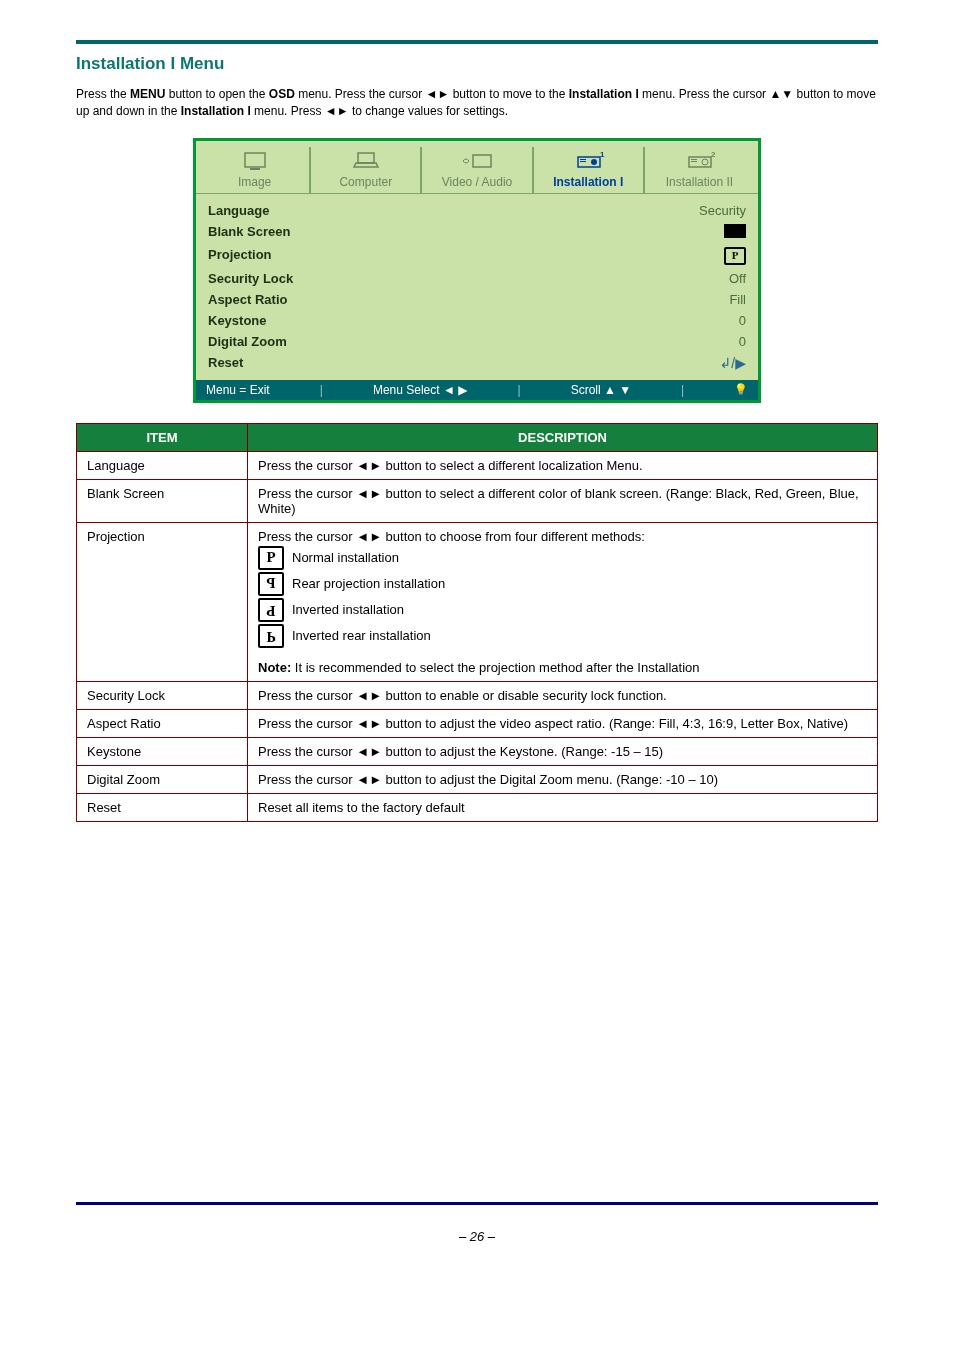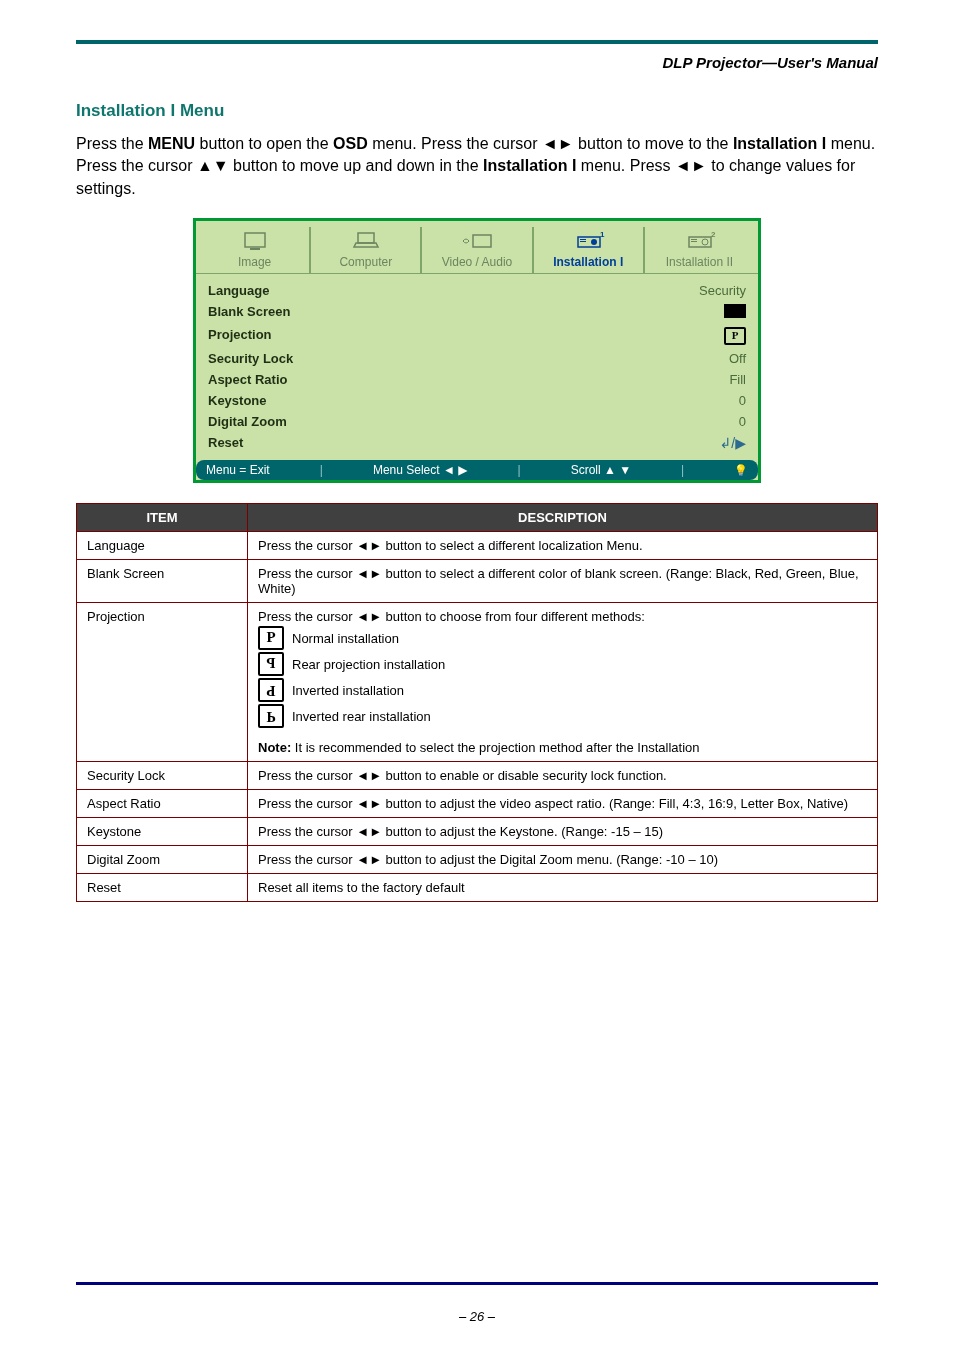--- a/index.html
+++ b/index.html
@@ -25,21 +25,21 @@
     font-size: 15px;
     margin-bottom: 30px;
   }
   .section-title {
     font-weight: bold;
     font-size: 17px;
     color: #0f766e;
     margin-bottom: 12px;
   }
   .section-desc {
-    font-size: 16px;
+    font-size: 12px;
     color: #000;
     line-height: 1.4;
     margin-bottom: 18px;
   }
   .arrows { font-family: Arial; }
 
   
   .osd-wrap {
     width: 562px;
     margin: 0 auto 20px auto;
@@ -82,21 +82,20 @@
   .osd-row .value { color: #4a6b3d; }
   .osd-row .value.link { color: #2b6b8f; }
   .osd-footer {
     display: flex;
     background: #00656b;
     color: #fff;
     font-size: 12px;
     padding: 3px 10px;
     justify-content: space-between;
     align-items: center;
-    border-radius: 8px;
   }
   .osd-footer .sep { color: #8fc2c4; margin: 0 6px; }
   .swatch-black {
     display: inline-block; width: 20px; height: 12px;
     background: #000; border: 1px solid #000;
   }
   .proj-icon-small {
     display: inline-block; width: 18px; height: 14px;
     border: 2px solid #000; border-radius: 2px;
     font-family: "Times New Roman", serif;
@@ -105,21 +104,21 @@
   }
   .enter-arrow { color: #2b6b8f; font-size: 14px; }
 
   
   table.desc {
     width: 100%;
     border-collapse: collapse;
     margin-top: 8px;
   }
   table.desc th {
-    background: #404040;
+    background: #15803d;
     color: #fff;
     font-size: 13px;
     padding: 6px 10px;
     text-align: center;
     border: 1px solid #7a0000;
   }
   table.desc td {
     border: 1px solid #7a0000;
     padding: 6px 10px;
     font-size: 13px;
@@ -162,21 +161,20 @@
   .lamp-icon {
     font-size: 11px;
   }
 </style>
 </head>
 <body>
 
 <div class="page">
 
   <div class="header-bar"></div>
-  <div class="header-title">DLP Projector—User's Manual</div>
 
   <div class="section-title">Installation I Menu</div>
 
   <div class="section-desc">
     <span>Press the </span><b>MENU</b><span> button to open the </span><b>OSD</b><span> menu. Press the cursor </span><span class="arrows">◄►</span><span> button to move to the </span><b>Installation I</b><span> menu. Press the cursor </span><span class="arrows">▲▼</span><span> button to move up and down in the </span><b>Installation I</b><span> menu. Press </span><span class="arrows">◄►</span><span> to change values for settings.</span>
   </div>
 
   <div class="osd-wrap">
     <div class="osd-tabs">
       <div class="osd-tab">

